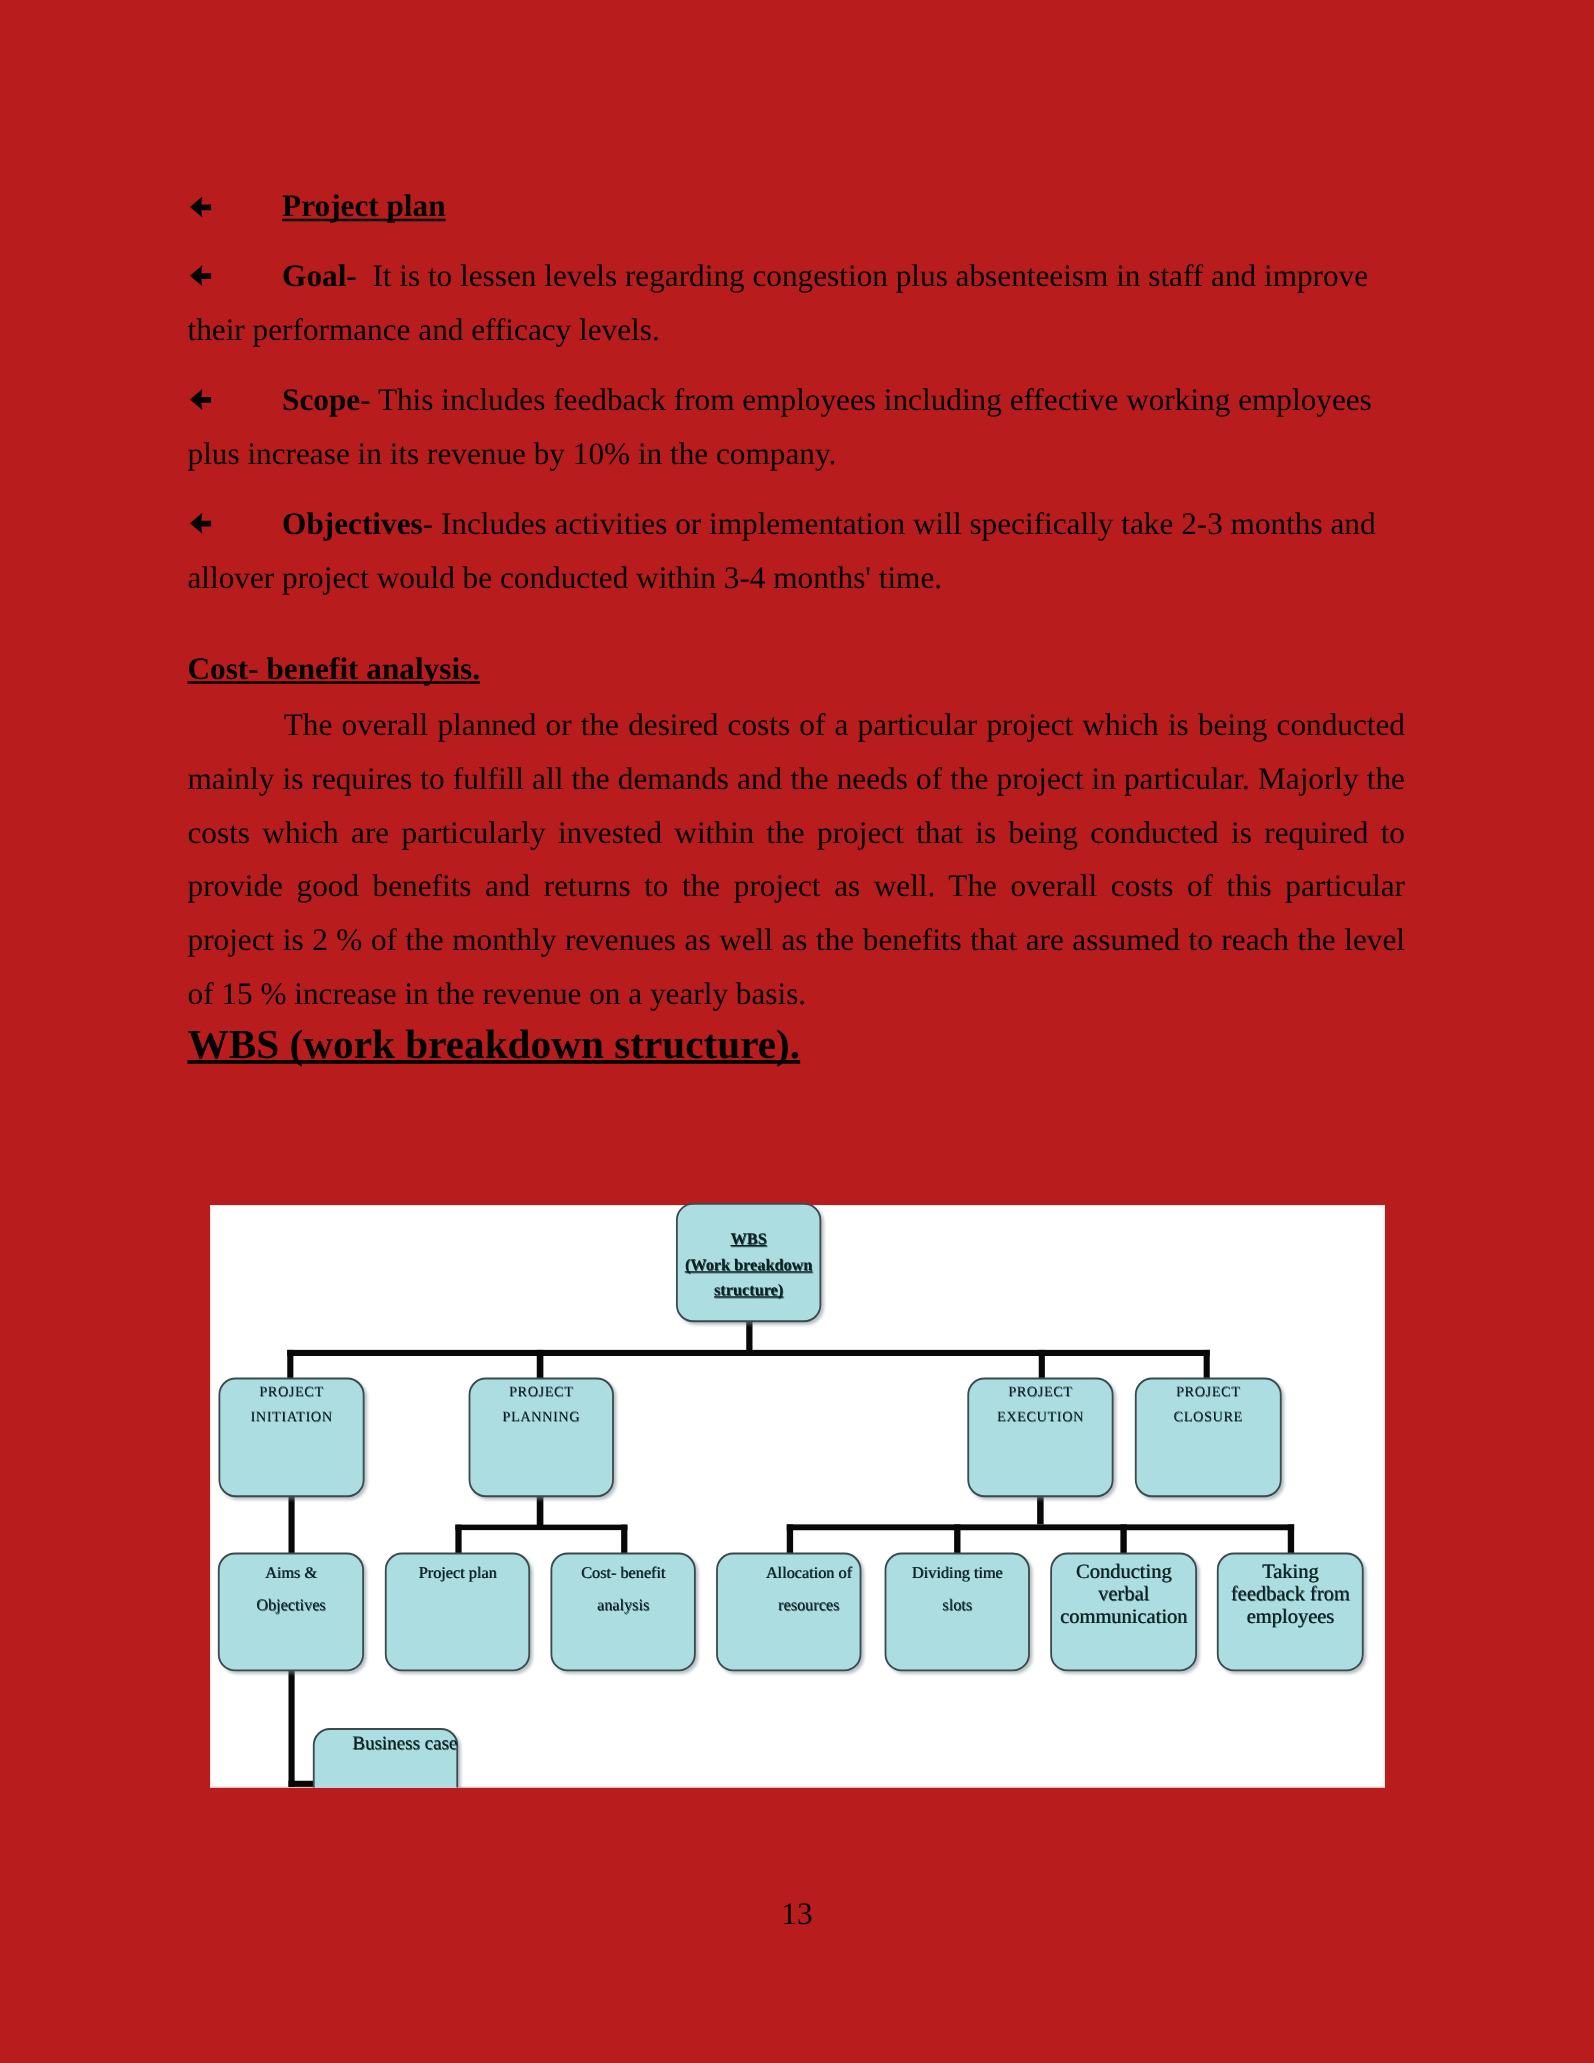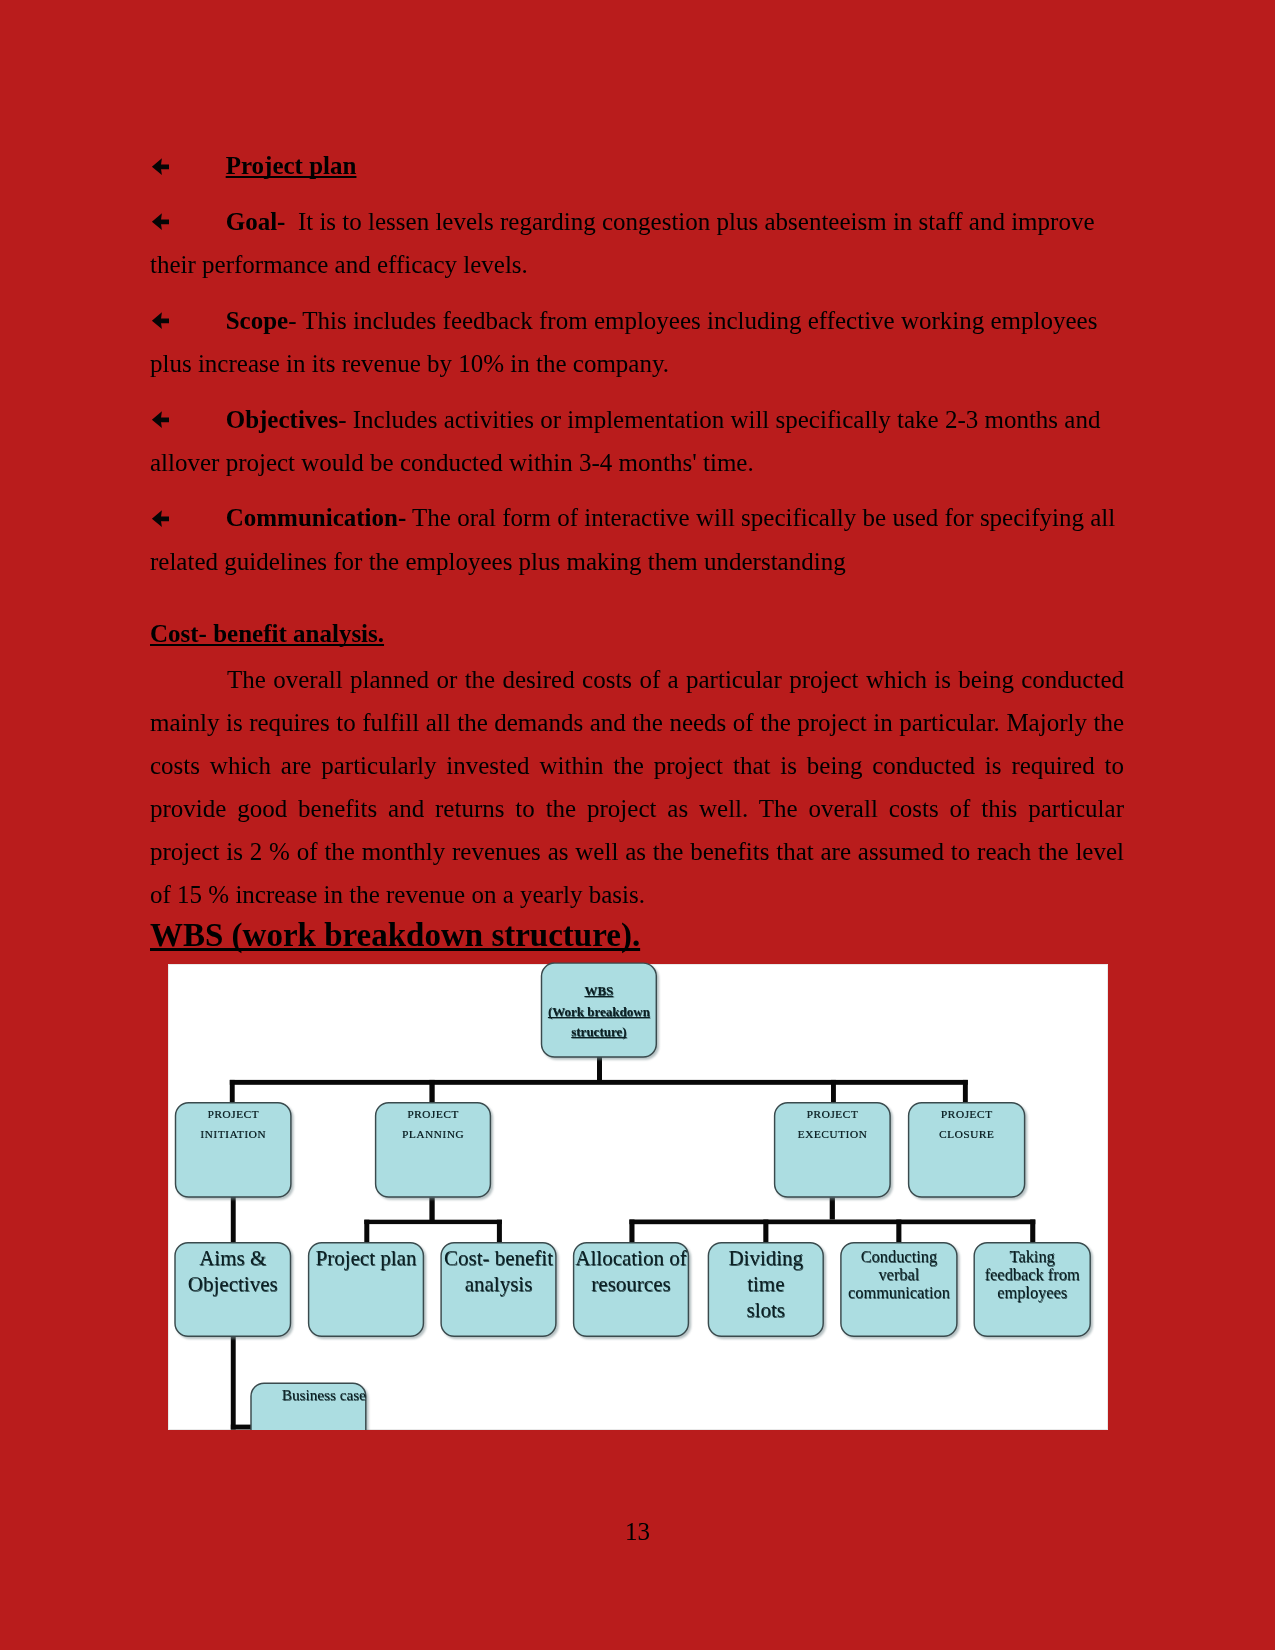--- a/index.html
+++ b/index.html
@@ -20,21 +20,21 @@
   .figheading{margin:0;font-size:33px;line-height:38.6px;font-weight:bold;text-decoration:underline;}
   .pageno{position:absolute;left:0;top:1518px;width:1275px;text-align:center;font-size:25px;}
 
   .wbs-svg{position:absolute;left:0;top:-5px;display:block;}
   .conn rect{fill:#080808;}
   .nd{fill:#ACDDE1;stroke:#3a4a4d;stroke-width:1.45;filter:drop-shadow(2.2px 2.2px 1.1px rgba(120,140,143,0.55));}
   .nlab{position:absolute;margin-top:-1px;text-align:center;color:#0b2024;font-family:"Liberation Serif",serif;
          text-shadow:0.6px 0.6px 0.3px rgba(11,32,36,0.72);}
   .nlab.root{font-size:13px;line-height:20.3px;font-weight:bold;text-decoration:underline;letter-spacing:0px;}
   .nlab.l1{font-size:11.4px;line-height:19.6px;letter-spacing:0.5px;text-shadow:0.45px 0.45px 0.3px rgba(11,32,36,0.6);}
-  .nlab.l2{font-size:21px;line-height:26.1px;}
+  .nlab.l2{font-size:13px;line-height:26.1px;}
   .nlab.l2three{font-size:16.4px;line-height:17.7px;}
   .nlab.l2b{font-size:15.2px;line-height:21px;text-align:right;padding-left:4px;box-sizing:border-box;}
   .figure{position:absolute;left:168px;top:964px;height:464px;width:938px;border:1px solid #e9e9e9;background:#fff;}
 </style>
 </head>
 <body>
 
 <div class="page">
   <div class="doc">
     <p class="para"><span class="arrow" aria-label="←"><svg width="19.1" height="17.2" viewBox="0 0 19.1 17.2" role="img">
@@ -42,23 +42,20 @@
           </svg></span><span class="tab"></span><b><u>Project plan</u></b></p>
     <p class="para"><span class="arrow" aria-label="←"><svg width="19.1" height="17.2" viewBox="0 0 19.1 17.2" role="img">
             <path d="M1.9 8.65 L11.9 0.3 L11.05 6.55 L19.1 6.55 L19.1 11.2 L11.05 11.2 L11.9 17.0 Z" fill="#050505"></path>
           </svg></span><span class="tab"></span><b>Goal-</b><span>&nbsp; It is to lessen levels regarding congestion plus absenteeism in staff and improve their performance and efficacy levels.</span></p>
     <p class="para"><span class="arrow" aria-label="←"><svg width="19.1" height="17.2" viewBox="0 0 19.1 17.2" role="img">
             <path d="M1.9 8.65 L11.9 0.3 L11.05 6.55 L19.1 6.55 L19.1 11.2 L11.05 11.2 L11.9 17.0 Z" fill="#050505"></path>
           </svg></span><span class="tab"></span><b>Scope</b><span>- This includes feedback from employees including effective working employees plus increase in its revenue by 10% in the company.</span></p>
     <p class="para"><span class="arrow" aria-label="←"><svg width="19.1" height="17.2" viewBox="0 0 19.1 17.2" role="img">
             <path d="M1.9 8.65 L11.9 0.3 L11.05 6.55 L19.1 6.55 L19.1 11.2 L11.05 11.2 L11.9 17.0 Z" fill="#050505"></path>
           </svg></span><span class="tab"></span><b>Objectives</b><span>- Includes activities or implementation will specifically take 2-3 months and allover project would be conducted within 3-4 months' time.</span></p>
-    <p class="para"><span class="arrow" aria-label="←"><svg width="19.1" height="17.2" viewBox="0 0 19.1 17.2" role="img">
-            <path d="M1.9 8.65 L11.9 0.3 L11.05 6.55 L19.1 6.55 L19.1 11.2 L11.05 11.2 L11.9 17.0 Z" fill="#050505"></path>
-          </svg></span><span class="tab"></span><b>Communication-</b><span> The oral form of interactive will specifically be used for specifying all related guidelines for the employees plus making them understanding</span></p>
     <p class="heading">Cost- benefit analysis.</p>
     <p class="bodypara">The overall planned or the desired costs of a particular project which is being conducted mainly is requires to fulfill all the demands and the needs of the project in particular. Majorly the costs which are particularly invested within the project that is being conducted is required to provide good benefits and returns to the project as well. The overall costs of this particular project is 2 % of the monthly revenues as well as the benefits that are assumed to reach the level of 15 % increase in the revenue on a yearly basis.</p>
     <p class="figheading">WBS (work breakdown structure).</p>
   </div>
 <div class="figure">
 <svg class="wbs-svg" viewBox="0 -4 939 470" width="939" height="470">
 <g class="conn">
 <rect x="428.00" y="91.00" width="5.00" height="28.50"></rect>
 <rect x="60.80" y="115.90" width="738.00" height="4.90"></rect>
 <rect x="60.80" y="115.90" width="4.90" height="23.50"></rect>
@@ -120,21 +117,21 @@
 <div>Aims &amp;</div>
 <div>Objectives</div>
 </div>
 <div class="nlab l2" style="left:139.60px;top:281.30px;width:114.80px;">
 <div>Project plan</div>
 </div>
 <div class="nlab l2" style="left:272.10px;top:281.30px;width:114.80px;">
 <div>Cost- benefit</div>
 <div>analysis</div>
 </div>
-<div class="nlab l2" style="left:404.60px;top:281.30px;width:114.80px;">
+<div class="nlab l2" style="left:404.60px;top:281.30px;width:114.80px;padding-left:16px;">
 <div>Allocation of</div>
 <div>resources</div>
 </div>
 <div class="nlab l2" style="left:539.40px;top:281.30px;width:114.80px;">
 <div>Dividing time</div>
 <div>slots</div>
 </div>
 <div class="nlab l2three" style="left:671.90px;top:284.30px;width:116.00px;">
 <div>Conducting</div>
 <div>verbal</div>

